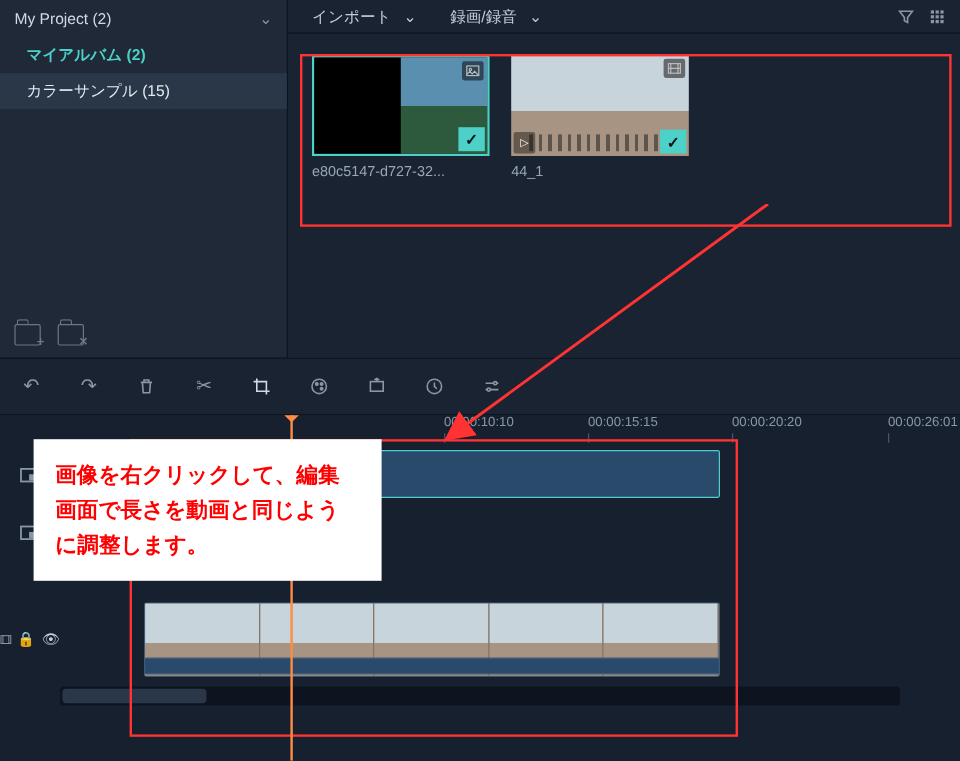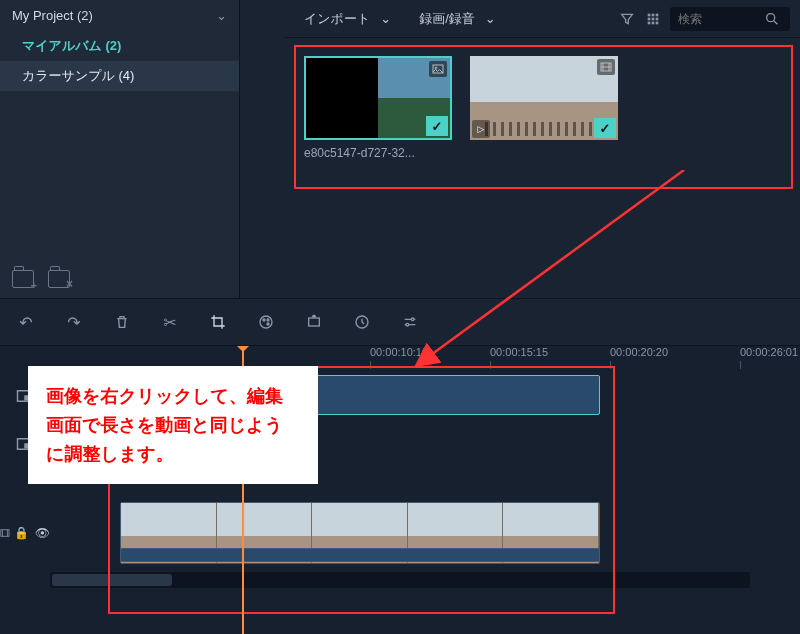--- a/index.html
+++ b/index.html
@@ -1,34 +1,34 @@
 <!DOCTYPE html>
 <html><head>
 <meta charset="utf-8">
 <style>
 * { margin: 0; padding: 0; box-sizing: border-box; font-family: Arial, sans-serif; }
 body { background: #1a2332; color: #c5cdd8; width: 800px; height: 634px; overflow: hidden; font-size: 13px; }
 .app { display: flex; flex-direction: column; height: 100%; }
-.top-section { display: flex; height: 298px; gap: 44px; }
+.top-section { display: flex; height: 298px; }
 .sidebar { width: 240px; background: #1f2937; border-right: 1px solid #0d1420; display: flex; flex-direction: column; }
 .project-header { display: flex; justify-content: space-between; align-items: center; padding: 8px 12px; cursor: pointer; }
 .project-title { color: #d1d9e6; }
 .chevron { color: #8a96a8; }
 .album-list { flex: 1; }
 .album-item { padding: 6px 22px; cursor: pointer; color: #b8c2d0; }
 .album-item.active-teal { color: #4dd0c7; font-weight: bold; }
 .album-item.selected { background: #2a3748; color: #e6ebf2; }
 .sidebar-footer { padding: 10px 12px; display: flex; gap: 14px; }
 .folder-icon { width: 22px; height: 18px; border: 1.5px solid #6b7688; border-radius: 2px; position: relative; }
 .folder-icon::before { content: ''; position: absolute; top: -5px; left: 1px; width: 8px; height: 4px; border: 1.5px solid #6b7688; border-bottom: none; border-radius: 2px 2px 0 0; }
 .folder-plus::after { content: '+'; position: absolute; bottom: -4px; right: -4px; font-size: 11px; color: #6b7688; font-weight: bold; }
 .folder-x::after { content: '×'; position: absolute; bottom: -4px; right: -4px; font-size: 12px; color: #6b7688; font-weight: bold; }
 
 .media-panel { flex: 1; background: #1a2332; position: relative; }
-.media-toolbar { display: flex; align-items: center; height: 38px; padding: 0 10px; gap: 8px; border-bottom: 1px solid #0d1420; }
+.media-toolbar { display: flex; align-items: center; height: 28px; padding: 0 10px; gap: 8px; border-bottom: 1px solid #0d1420; }
 .dropdown-btn { display: flex; align-items: center; gap: 10px; padding: 4px 10px; cursor: pointer; color: #c5cdd8; }
 .toolbar-icon { width: 18px; height: 18px; display: flex; align-items: center; justify-content: center; cursor: pointer; }
 .spacer { flex: 1; }
 .search-box { display: flex; align-items: center; background: #0d1420; border-radius: 3px; padding: 4px 8px; gap: 6px; width: 120px; }
 .search-input { background: transparent; border: none; color: #8a96a8; outline: none; width: 80px; font-size: 12px; }
 .media-highlight { position: absolute; top: 45px; left: 10px; right: 7px; height: 144px; border: 2px solid #ff3333; pointer-events: none; z-index: 5; }
 .media-grid { padding: 18px 20px; display: flex; gap: 18px; }
 .media-item { width: 148px; }
 .thumb { width: 148px; height: 84px; position: relative; background: #000; cursor: pointer; }
 .thumb.selected { border: 2px solid #4dd0c7; }
@@ -78,21 +78,21 @@
 
 <div class="app">
   <div class="top-section">
     <div class="sidebar">
       <div class="project-header">
         <span class="project-title">My Project (2)</span>
         <span class="chevron">⌄</span>
       </div>
       <div class="album-list">
         <div class="album-item active-teal">マイアルバム (2)</div>
-        <div class="album-item selected">カラーサンプル (4)</div>
+        <div class="album-item selected">カラーサンプル (15)</div>
       </div>
       <div class="sidebar-footer">
         <div class="folder-icon folder-plus"></div>
         <div class="folder-icon folder-x"></div>
       </div>
     </div>
 
     <div class="media-panel">
       <div class="media-toolbar">
         <div class="dropdown-btn">
@@ -113,27 +113,20 @@
           <svg class="mini-icon" viewBox="0 0 24 24" fill="#8a96a8">
               <rect x="4" y="4" width="4" height="4"></rect>
               <rect x="10" y="4" width="4" height="4"></rect>
               <rect x="16" y="4" width="4" height="4"></rect>
               <rect x="4" y="10" width="4" height="4"></rect>
               <rect x="10" y="10" width="4" height="4"></rect>
               <rect x="16" y="10" width="4" height="4"></rect>
               <rect x="4" y="16" width="4" height="4"></rect>
               <rect x="10" y="16" width="4" height="4"></rect>
               <rect x="16" y="16" width="4" height="4"></rect>
-            </svg>
-        </div>
-        <div class="search-box">
-          <input class="search-input" placeholder="検索" style="">
-          <svg class="mini-icon" viewBox="0 0 24 24" fill="none" stroke="#8a96a8" stroke-width="2">
-              <circle cx="10" cy="10" r="6"></circle>
-              <path d="M15 15l5 5"></path>
             </svg>
         </div>
       </div>
       <div class="media-highlight"></div>
       <div class="media-grid">
         <div class="media-item">
           <div class="thumb selected">
             <div class="thumb-half left"></div>
             <div class="thumb-half right"></div>
             <div class="thumb-badge">
@@ -152,20 +145,21 @@
             <div class="people-silhouette"></div>
             <div class="thumb-badge">
               <svg width="12" height="10" viewBox="0 0 24 20" fill="none" stroke="#bbb" stroke-width="2">
                   <rect x="2" y="2" width="20" height="16"></rect>
                   <path d="M6 2v16M18 2v16M2 10h20"></path>
                 </svg>
             </div>
             <div class="thumb-play">▷</div>
             <div class="thumb-check">✓</div>
           </div>
+          <div class="media-name">44_1</div>
         </div>
       </div>
       <svg class="arrow-svg" style="top:170px; left:130px;" width="280" height="200">
         <defs>
             <marker id="ah1" markerWidth="10" markerHeight="10" refX="5" refY="5" orient="auto">
               <path d="M0,0 L10,5 L0,10 z" fill="#ff3333"></path>
             </marker>
           </defs>
         <line x1="270" y1="0" x2="10" y2="190" stroke="#ff3333" stroke-width="2.5" marker-end="url(#ah1)"></line>
       </svg>

